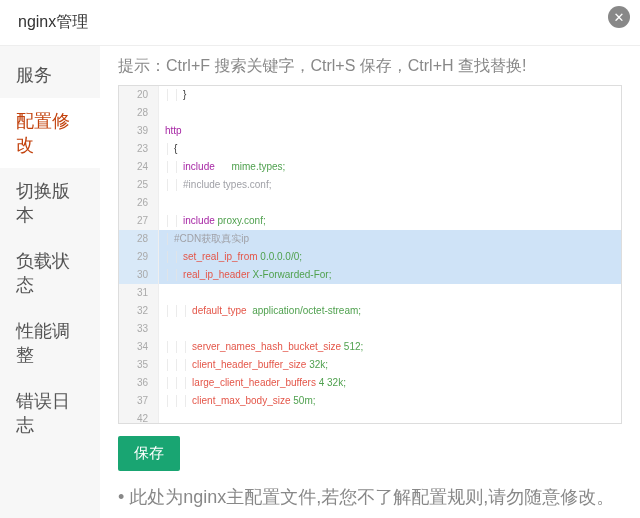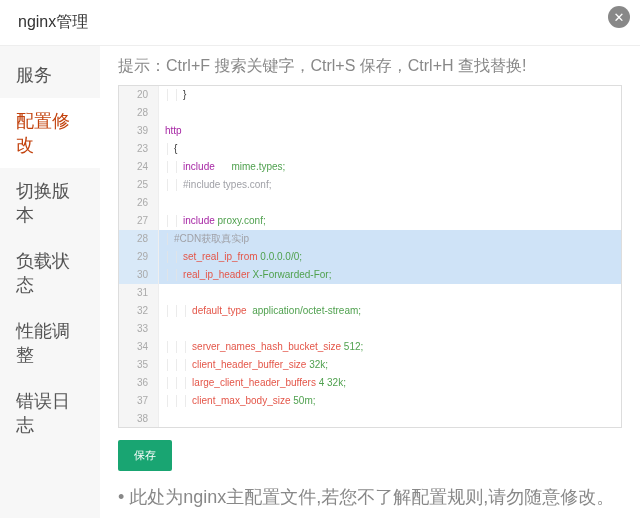--- a/index.html
+++ b/index.html
@@ -18,21 +18,21 @@
   .code { padding-left: 6px; flex: 1; }
   .line.hl .code { background: #cfe3f7; }
   .line.hl .gutter { background: #d9e9f8; }
   .tok-sym { color: #333; }
   .tok-kw { color: #a626a4; }
   .tok-id { color: #e45649; }
   .tok-str { color: #50a14f; }
   .tok-cm { color: #a0a1a7; }
   .guide { color: #e5e5e5; }
   .actions { margin-top: 12px; }
-  .save-btn { background: #19a572; color: #fff; border: none; padding: 8px 16px; font-size: 11px; border-radius: 2px; cursor: pointer; }
+  .save-btn { background: #19a572; color: #fff; border: none; padding: 8px 16px; font-size: 15px; border-radius: 2px; cursor: pointer; }
   .note { margin-top: 14px; font-size: 18px; color: #888; }
   .note::before { content: "• "; }
 </style>
 </head>
 <body>
 
 <div class="header">
   <span>nginx管理</span>
   <span class="close-x">✕</span>
 </div>
@@ -60,20 +60,20 @@
         <div class="line hl"><div class="gutter">28</div><div class="code"><span class="guide">│ </span><span class="tok-cm">#CDN获取真实ip</span></div></div>
         <div class="line hl"><div class="gutter">29</div><div class="code"><span class="guide">│ </span><span class="guide">│ </span><span class="tok-id">set_real_ip_from</span><span class="tok-sym"> </span><span class="tok-str">0.0.0.0/0;</span></div></div>
         <div class="line hl"><div class="gutter">30</div><div class="code"><span class="guide">│ </span><span class="guide">│ </span><span class="tok-id">real_ip_header</span><span class="tok-sym"> </span><span class="tok-str">X-Forwarded-For;</span></div></div>
         <div class="line"><div class="gutter">31</div><div class="code"></div></div>
         <div class="line"><div class="gutter">32</div><div class="code"><span class="guide">│ </span><span class="guide">│ </span><span class="guide">│ </span><span class="tok-id">default_type</span><span class="tok-sym">  </span><span class="tok-str">application/octet-stream;</span></div></div>
         <div class="line"><div class="gutter">33</div><div class="code"></div></div>
         <div class="line"><div class="gutter">34</div><div class="code"><span class="guide">│ </span><span class="guide">│ </span><span class="guide">│ </span><span class="tok-id">server_names_hash_bucket_size</span><span class="tok-sym"> </span><span class="tok-str">512;</span></div></div>
         <div class="line"><div class="gutter">35</div><div class="code"><span class="guide">│ </span><span class="guide">│ </span><span class="guide">│ </span><span class="tok-id">client_header_buffer_size</span><span class="tok-sym"> </span><span class="tok-str">32k;</span></div></div>
         <div class="line"><div class="gutter">36</div><div class="code"><span class="guide">│ </span><span class="guide">│ </span><span class="guide">│ </span><span class="tok-id">large_client_header_buffers</span><span class="tok-sym"> </span><span class="tok-str">4 32k;</span></div></div>
         <div class="line"><div class="gutter">37</div><div class="code"><span class="guide">│ </span><span class="guide">│ </span><span class="guide">│ </span><span class="tok-id">client_max_body_size</span><span class="tok-sym"> </span><span class="tok-str">50m;</span></div></div>
-        <div class="line"><div class="gutter">38</div><div class="code"></div></div>
+        <div class="line"><div class="gutter">42</div><div class="code"></div></div>
       </div>
     <div class="actions">
       <button class="save-btn">保存</button>
     </div>
     <div class="note">此处为nginx主配置文件,若您不了解配置规则,请勿随意修改。</div>
   </div>
 </div>
 
 </body></html>

